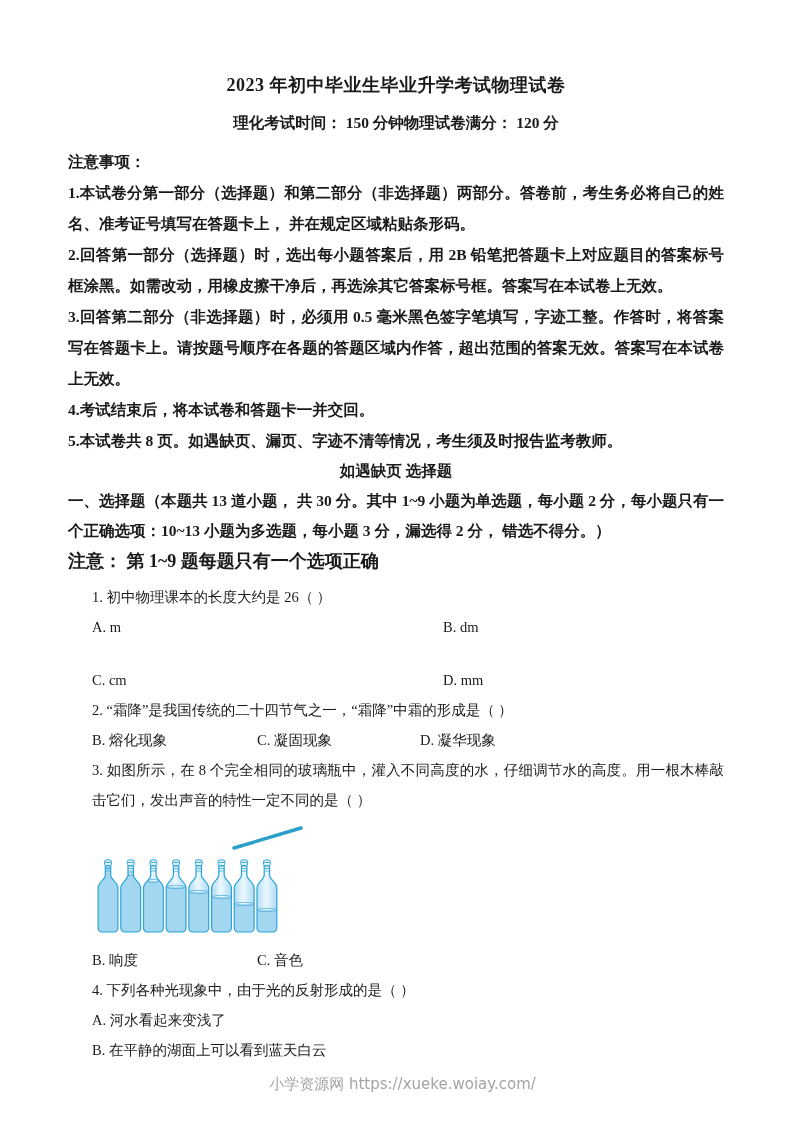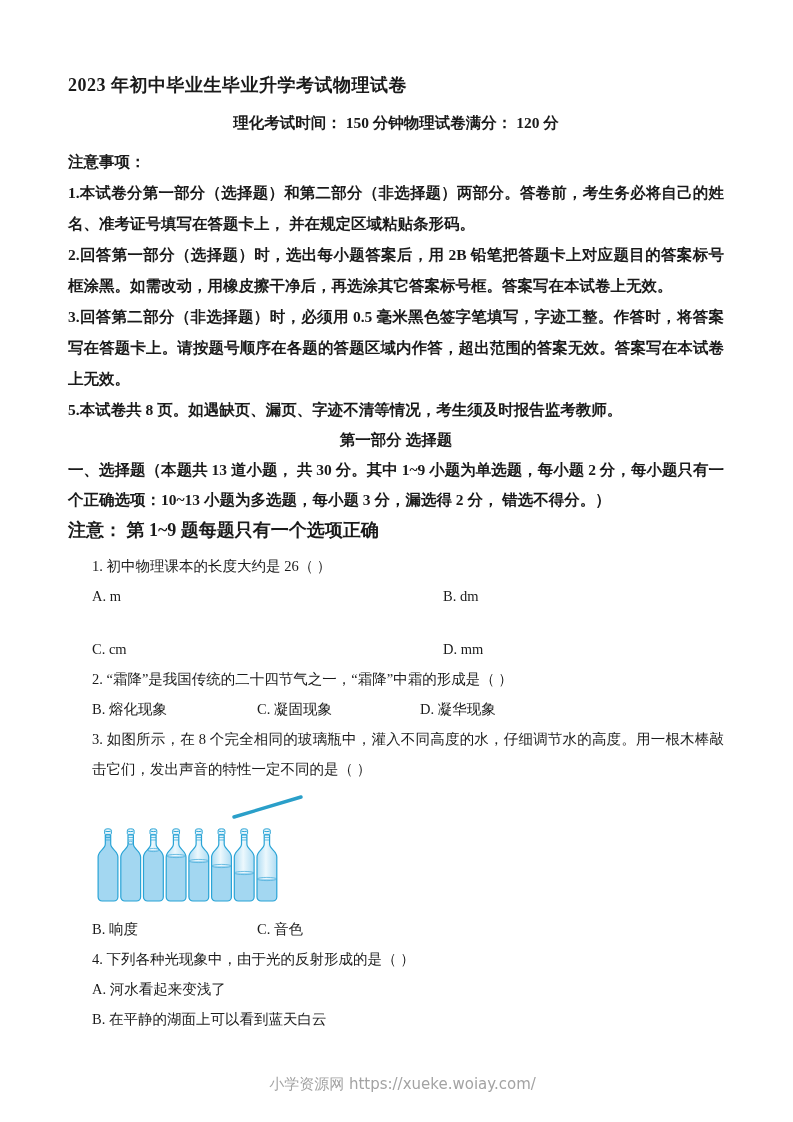--- a/index.html
+++ b/index.html
@@ -5,21 +5,21 @@
   html,body{margin:0;padding:0;}
   body{
     width:793px;height:1122px;background:#ffffff;
     font-family:"Liberation Serif","DejaVu Serif",serif;
     color:#1a1a1a;
   }
   .page{position:relative;width:793px;height:1122px;overflow:hidden;background:#fff;}
   .content{position:absolute;left:68px;top:0;width:656px;}
   .doc-title{
     margin:73px 0 0 0;font-size:18px;line-height:24px;font-weight:bold;
-    letter-spacing:0.5px;
+    text-align:center;letter-spacing:0.5px;
   }
   .doc-subtitle{
     margin-top:15px;font-size:15.5px;line-height:22px;font-weight:bold;text-align:center;
   }
   .notice{margin-top:12px;font-size:15.5px;font-weight:bold;line-height:31px;}
   .notice p{margin:0;text-align:justify;}
   .part-heading{font-size:15.5px;font-weight:bold;line-height:30px;text-align:center;}
   .section-intro{margin:0;font-size:15.5px;font-weight:bold;line-height:30px;text-align:justify;}
   .section-note{font-size:18px;font-weight:bold;line-height:30px;}
   .questions{margin-top:6px;font-size:14.5px;font-weight:normal;margin-left:24px;}
@@ -42,24 +42,25 @@
   <div class="content">
 
     <h1 class="doc-title">2023 年初中毕业生毕业升学考试物理试卷</h1>
     <div class="doc-subtitle">理化考试时间：  150 分钟物理试卷满分：  120 分</div>
 
     <div class="notice">
       <p>注意事项：</p>
       <p>1.本试卷分第一部分（选择题）和第二部分（非选择题）两部分。答卷前，考生务必将自己的姓名、准考证号填写在答题卡上， 并在规定区域粘贴条形码。</p>
       <p>2.回答第一部分（选择题）时，选出每小题答案后，用 2B 铅笔把答题卡上对应题目的答案标号框涂黑。如需改动，用橡皮擦干净后，再选涂其它答案标号框。答案写在本试卷上无效。</p>
       <p>3.回答第二部分（非选择题）时，必须用 0.5 毫米黑色签字笔填写，字迹工整。作答时，将答案写在答题卡上。请按题号顺序在各题的答题区域内作答，超出范围的答案无效。答案写在本试卷上无效。</p>
+      <p>4.考试结束后，将本试卷和答题卡一并交回。</p>
       <p>5.本试卷共 8 页。如遇缺页、漏页、字迹不清等情况，考生须及时报告监考教师。</p>
     </div>
 
-    <div class="part-heading">第一部分 选择题</div>
+    <div class="part-heading">如遇缺页 选择题</div>
     <p class="section-intro">一、选择题（本题共 13 道小题， 共 30 分。其中 1~9 小题为单选题，每小题 2 分，每小题只有一个正确选项：10~13 小题为多选题，每小题 3 分，漏选得 2 分， 错选不得分。）</p>
     <div class="section-note">注意：  第 1~9 题每题只有一个选项正确</div>
 
     <div class="questions">
 
       <div>
         <div class="stem">1. 初中物理课本的长度大约是 26（      ）</div>
         <div class="opts opts2">
           <span class="opt">A. m</span>
           <span class="opt">B. dm</span>

